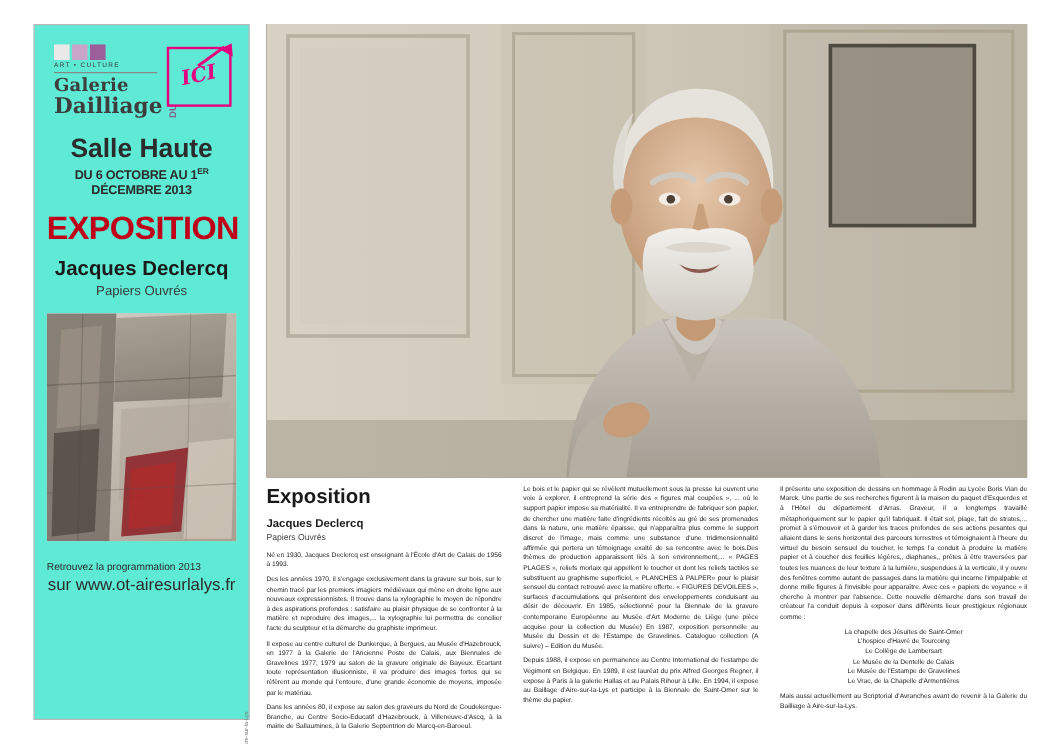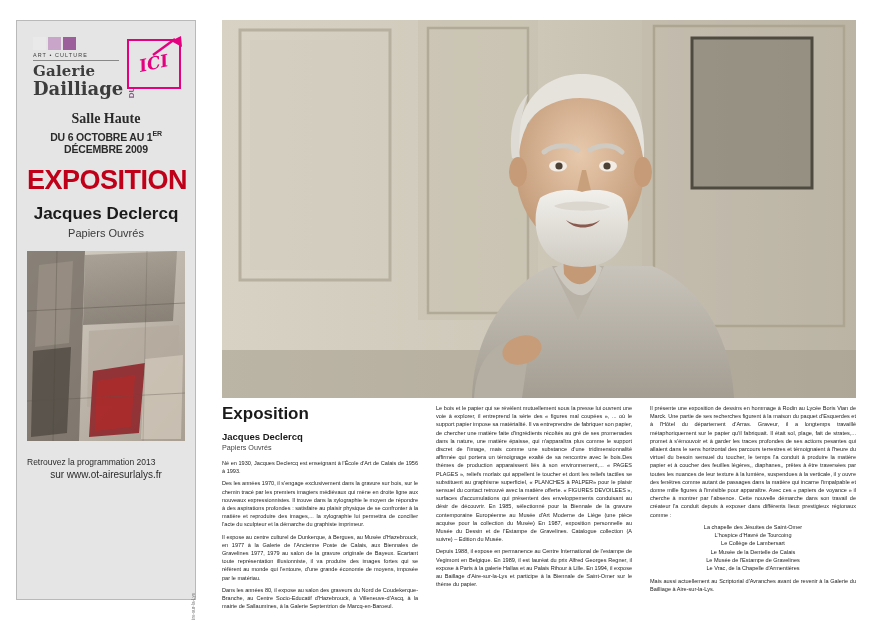--- a/index.html
+++ b/index.html
@@ -17,26 +17,26 @@
   .page {
     position: relative;
     width: 880px;
     height: 620px;
     background: #ffffff;
   }
 
   
   .poster {
     position: absolute;
-    left: 16px;
+    left: 28px;
     top: 20px;
     width: 180px;
     height: 580px;
     border: 1px solid #b9b9b9;
-    background: #e5e5e5;
+    background: #5eead4;
     box-sizing: border-box;
     padding: 10px 10px 6px 10px;
   }
   .poster-logo-row {
     position: relative;
     height: 78px;
   }
   .logo-block {
     position: absolute;
     left: 6px;
@@ -119,23 +119,23 @@
   .ici-arrow {
     position: absolute;
     right: -6px;
     top: -6px;
     width: 34px;
     height: 22px;
   }
 
   .salle-haute {
     text-align: center;
-    font-family: Liberation Serif, serif;
-    font-weight: bold;
-    font-size: 14px;
+    font-family: Liberation Sans, sans-serif;
+    font-weight: bold;
+    font-size: 22px;
     color: #2b2b2b;
     margin-top: 2px;
   }
   .dates {
     text-align: center;
     font-family: "Liberation Sans", sans-serif;
     font-weight: bold;
     font-size: 10.5px;
     letter-spacing: -0.2px;
     color: #2b2b2b;
@@ -174,21 +174,21 @@
     overflow: hidden;
     background: #cfcac4;
   }
   .footer-line1 {
     font-size: 8.5px;
     color: #2b2b2b;
     margin-top: 16px;
   }
   .footer-line2 {
     text-align: center;
-    font-size: 10px;
+    font-size: 14px;
     color: #2b2b2b;
     margin-top: 2px;
   }
   .side-credit {
     position: absolute;
     right: -1px;
     bottom: 6px;
     font-size: 4.6px;
     color: #777;
     transform: rotate(-90deg);
@@ -288,21 +288,21 @@
         <svg class="ici-arrow" viewBox="0 0 34 22">
           <path d="M2 20 L24 4" stroke="#e4007f" stroke-width="2.4" fill="none"></path>
           <path d="M30 1 L31 12 L20 6 Z" fill="#e4007f"></path>
         </svg>
       </div>
     </div>
 
     <div class="salle-haute">Salle Haute</div>
 
     <div class="dates">
-      <span>DU 6 OCTOBRE AU 1</span><sup>ER</sup><span> DÉCEMBRE 2009</span>
+      <span>DU 6 OCTOBRE AU 1</span><sup>ER</sup><span> DÉCEMBRE 2013</span>
     </div>
 
     <div class="expo-title">EXPOSITION</div>
     <div class="artist-name">Jacques Declercq</div>
     <div class="artist-sub">Papiers Ouvrés</div>
 
     <div class="poster-art">
       <svg width="158" height="190" viewBox="0 0 158 190">
         <defs>
           <linearGradient id="g1" x1="0" y1="0" x2="1" y2="1">

